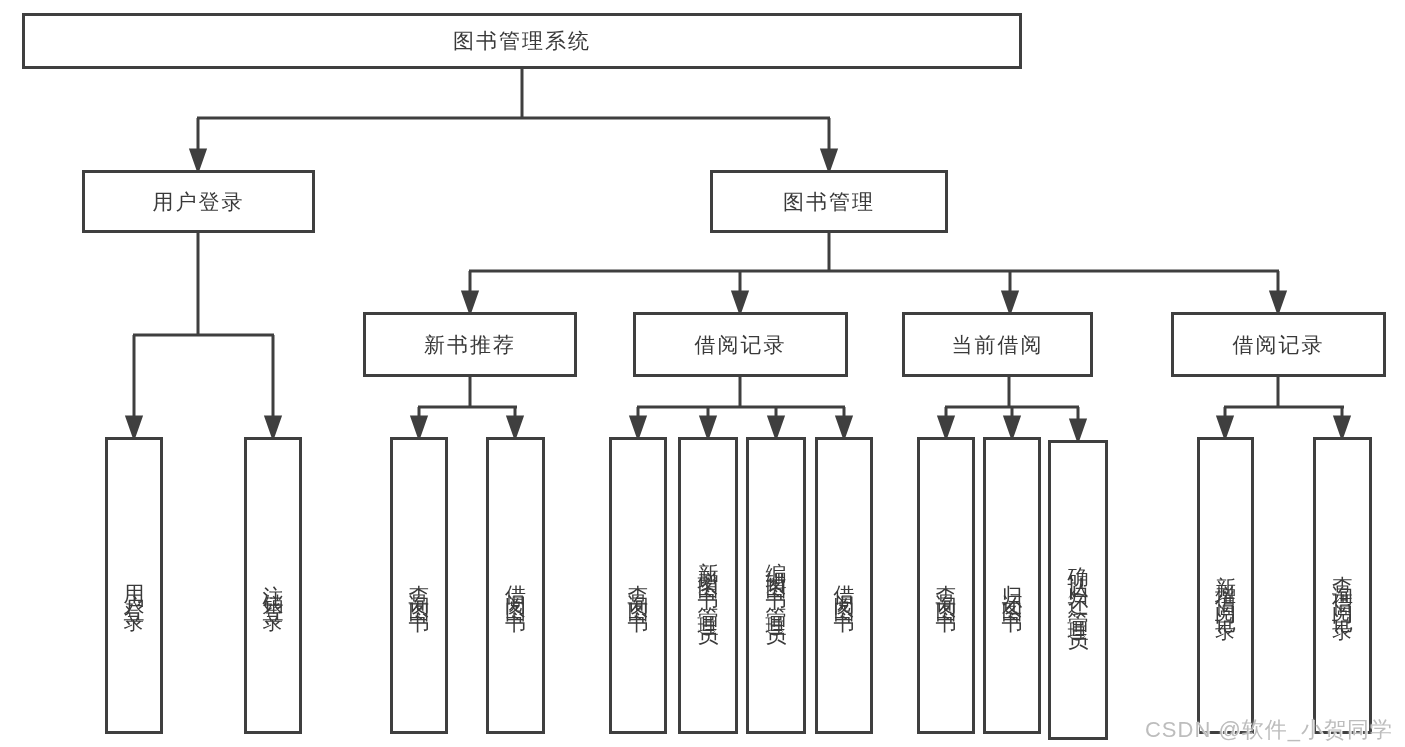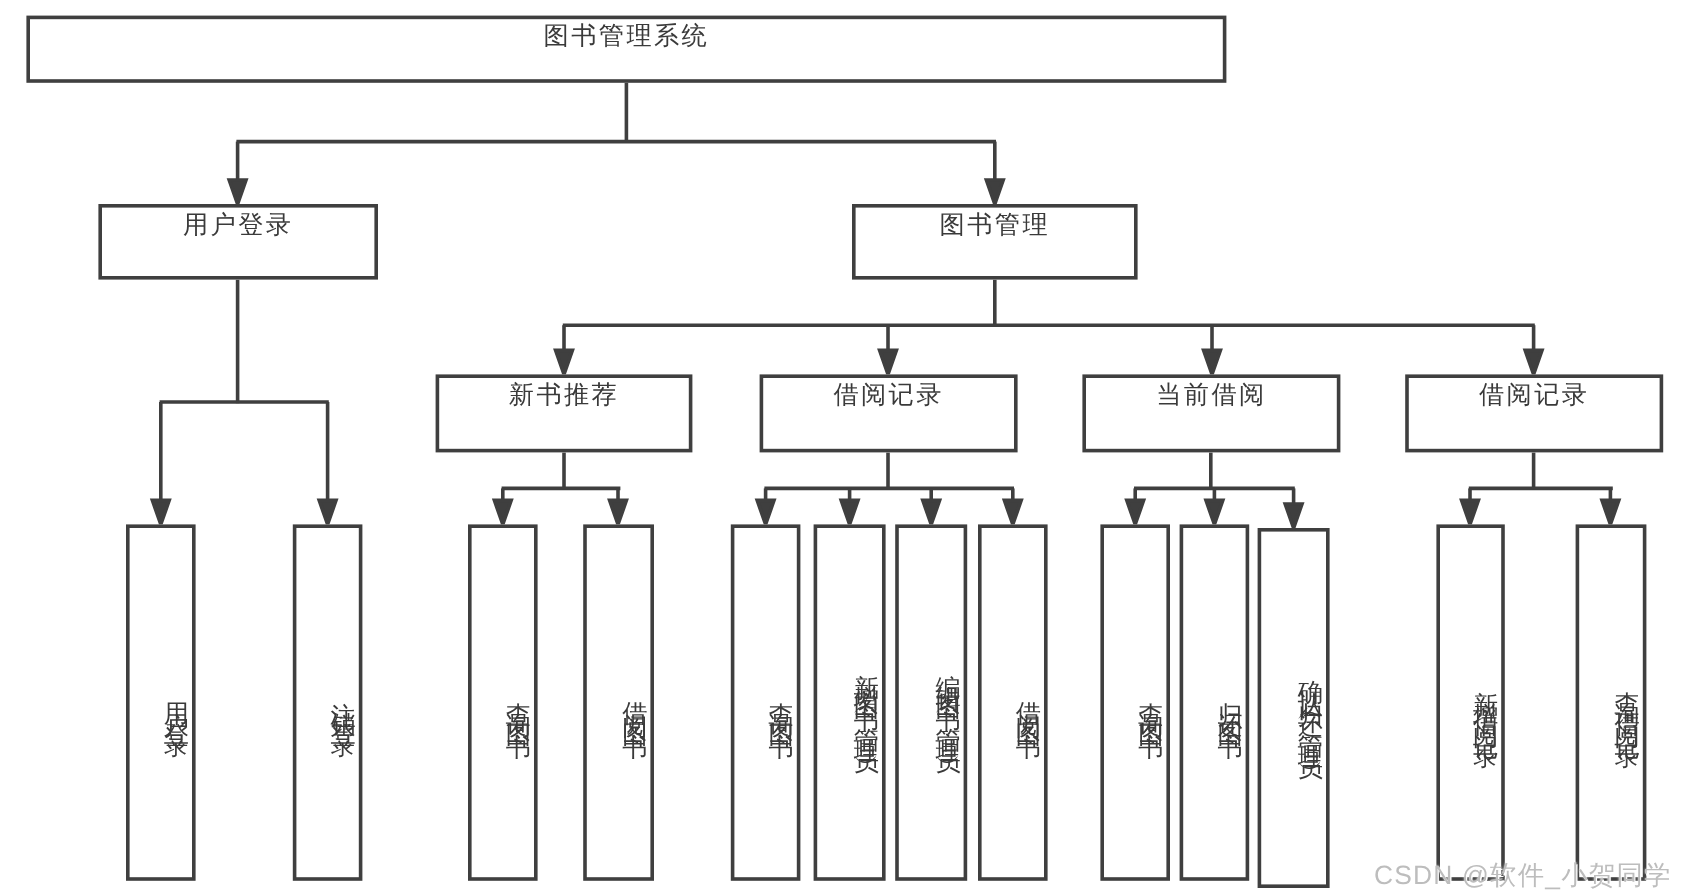--- a/index.html
+++ b/index.html
@@ -17,21 +17,21 @@
     background:var(--background);
     overflow:hidden;
     font-family:"Liberation Sans", sans-serif;
   }
   .wires{position:absolute;left:0;top:0;z-index:1;}
   .box{
     position:absolute;
     box-sizing:border-box;
     background:var(--box-fill);
     border:3px solid var(--box-border);
-    display:flex;align-items:flex-start;justify-content:center;
+    display:flex;align-items:center;justify-content:center;
     color:var(--text);
     z-index:2;
   }
   .h{font-size:21px;letter-spacing:2px;font-weight:400;}
   .v{
     writing-mode:vertical-rl;
     text-orientation:mixed;
     font-size:21px;
     letter-spacing:9px;
     font-weight:400;
@@ -140,21 +140,21 @@
   <div class="box h" style="left:363px;top:312px;width:214px;height:65px;">
     <span>新书推荐</span>
   </div>
 
   <div class="box h" style="left:710px;top:170px;width:238px;height:63px;">
     <span>图书管理</span>
   </div>
   <div class="box h" style="left:633px;top:312px;width:215px;height:65px;">
     <span>借阅记录</span>
   </div>
-  <div class="box h" style="left:902px;top:312px;width:215px;height:65px;">
+  <div class="box h" style="left:902px;top:312px;width:191px;height:65px;">
     <span>当前借阅</span>
   </div>
   <div class="box h" style="left:1171px;top:312px;width:215px;height:65px;">
     <span>借阅记录</span>
   </div>
 
   <div class="box v" style="left:105px;top:437px;width:58px;height:297px;">
     <span>用户登录</span>
   </div>
   <div class="box v" style="left:244px;top:437px;width:58px;height:297px;">

